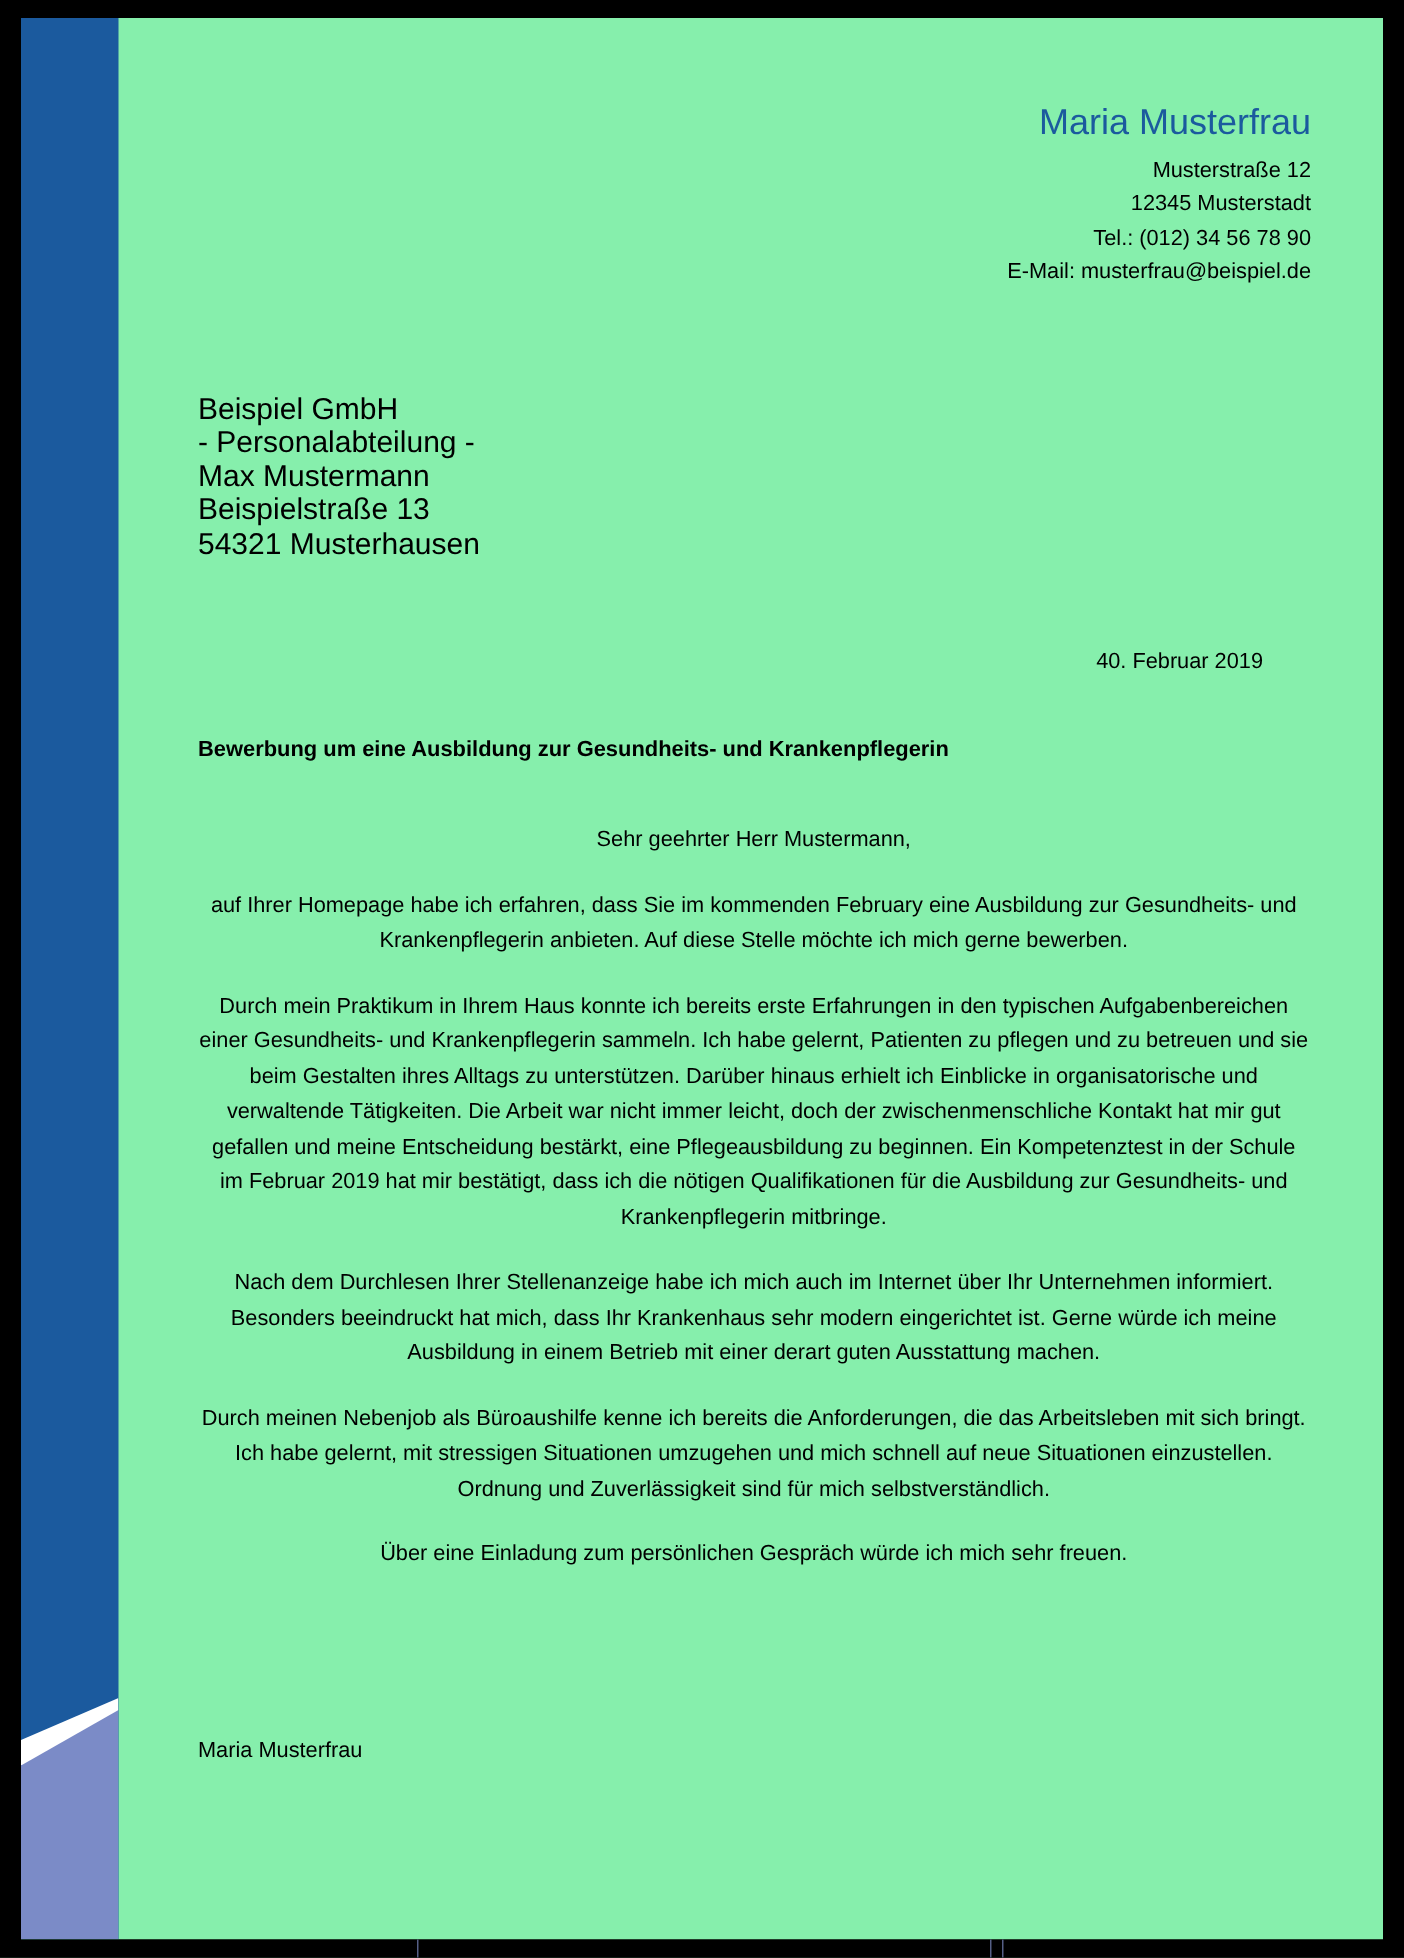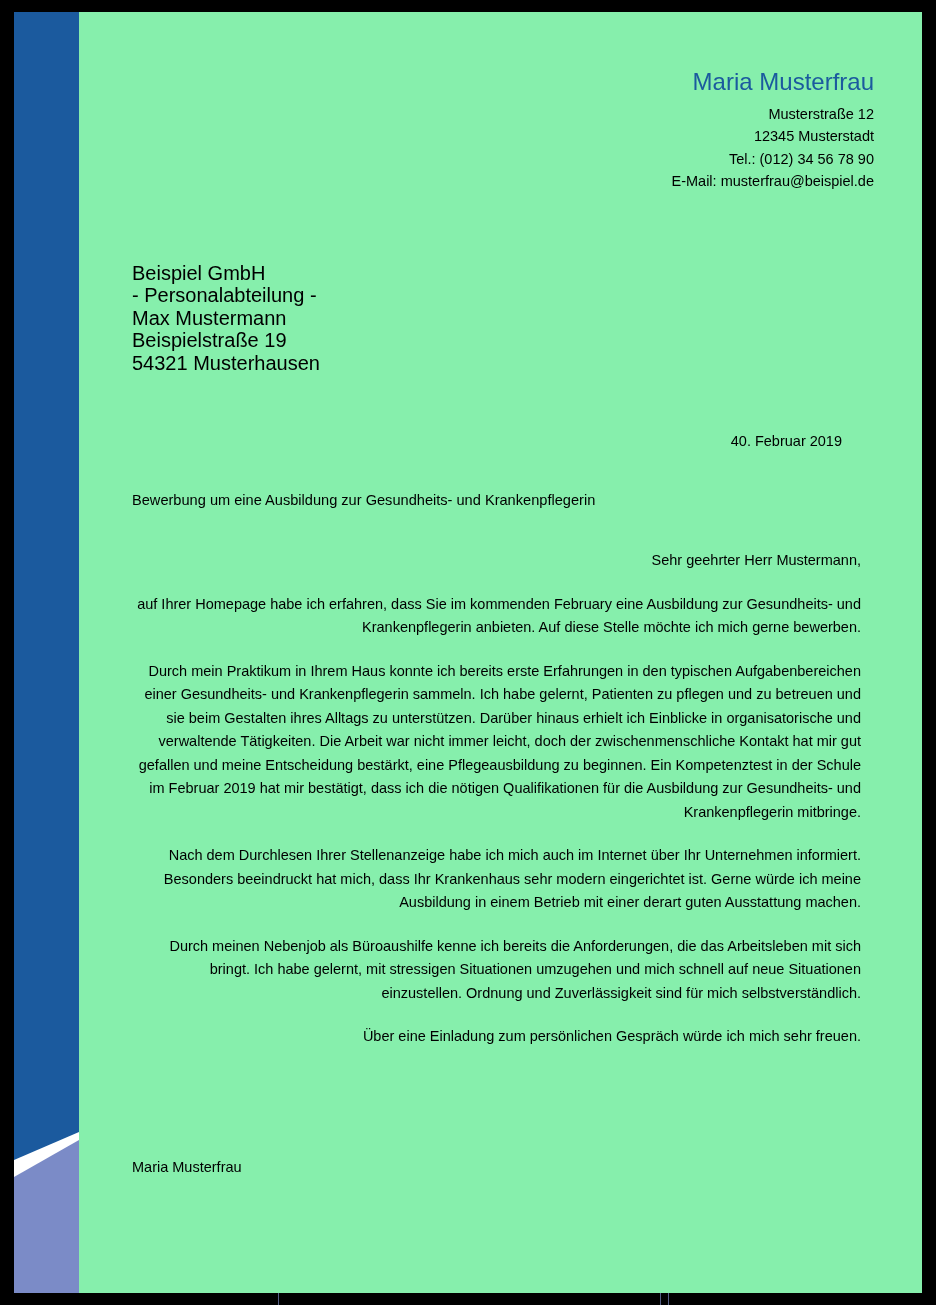--- a/index.html
+++ b/index.html
@@ -104,38 +104,38 @@
     color: #000000;
     white-space: nowrap;
   }
 
   
   .subject {
     position: absolute;
     left: 53px;
     top: 480px;
     font-size: 14.6px;
-    font-weight: normal;
+    font-weight: bold;
     color: #000000;
     white-space: nowrap;
   }
 
   
   .body {
     position: absolute;
     left: 53px;
     top: 537px;
     width: 745px;
   }
   .body p {
-    margin: 0 16px 20px 0;
+    margin: 0 4px 20px 0;
     font-size: 14.5px;
     line-height: 23.5px;
     color: #000000;
-    text-align: right;
+    text-align: center;
   }
   .body p.salutation { margin-bottom: 20px; }
   .body p.closing { margin-bottom: 0; }
   .signature {
     position: absolute;
     left: 53px;
     top: 1145px;
     font-size: 14.5px;
     line-height: 20px;
     color: #000000;
@@ -175,21 +175,21 @@
       <div class="sender-line">Musterstraße 12</div>
       <div class="sender-line">12345 Musterstadt</div>
       <div class="sender-line">Tel.: (012) 34 56 78 90</div>
       <div class="sender-line">E-Mail: musterfrau@beispiel.de</div>
     </div>
 
     <div class="recipient">
       <div class="recipient-line">Beispiel GmbH</div>
       <div class="recipient-line">- Personalabteilung -</div>
       <div class="recipient-line">Max Mustermann</div>
-      <div class="recipient-line">Beispielstraße 19</div>
+      <div class="recipient-line">Beispielstraße 13</div>
       <div class="recipient-line">54321 Musterhausen</div>
     </div>
 
     <div class="date">40. Februar 2019</div>
 
     <div class="subject">Bewerbung um eine Ausbildung zur Gesundheits- und Krankenpflegerin</div>
 
     <div class="body">
       <p class="salutation">Sehr geehrter Herr Mustermann,</p>
       <p>auf Ihrer Homepage habe ich erfahren, dass Sie im kommenden February eine Ausbildung zur Gesundheits- und Krankenpflegerin anbieten. Auf diese Stelle möchte ich mich gerne bewerben.</p>

